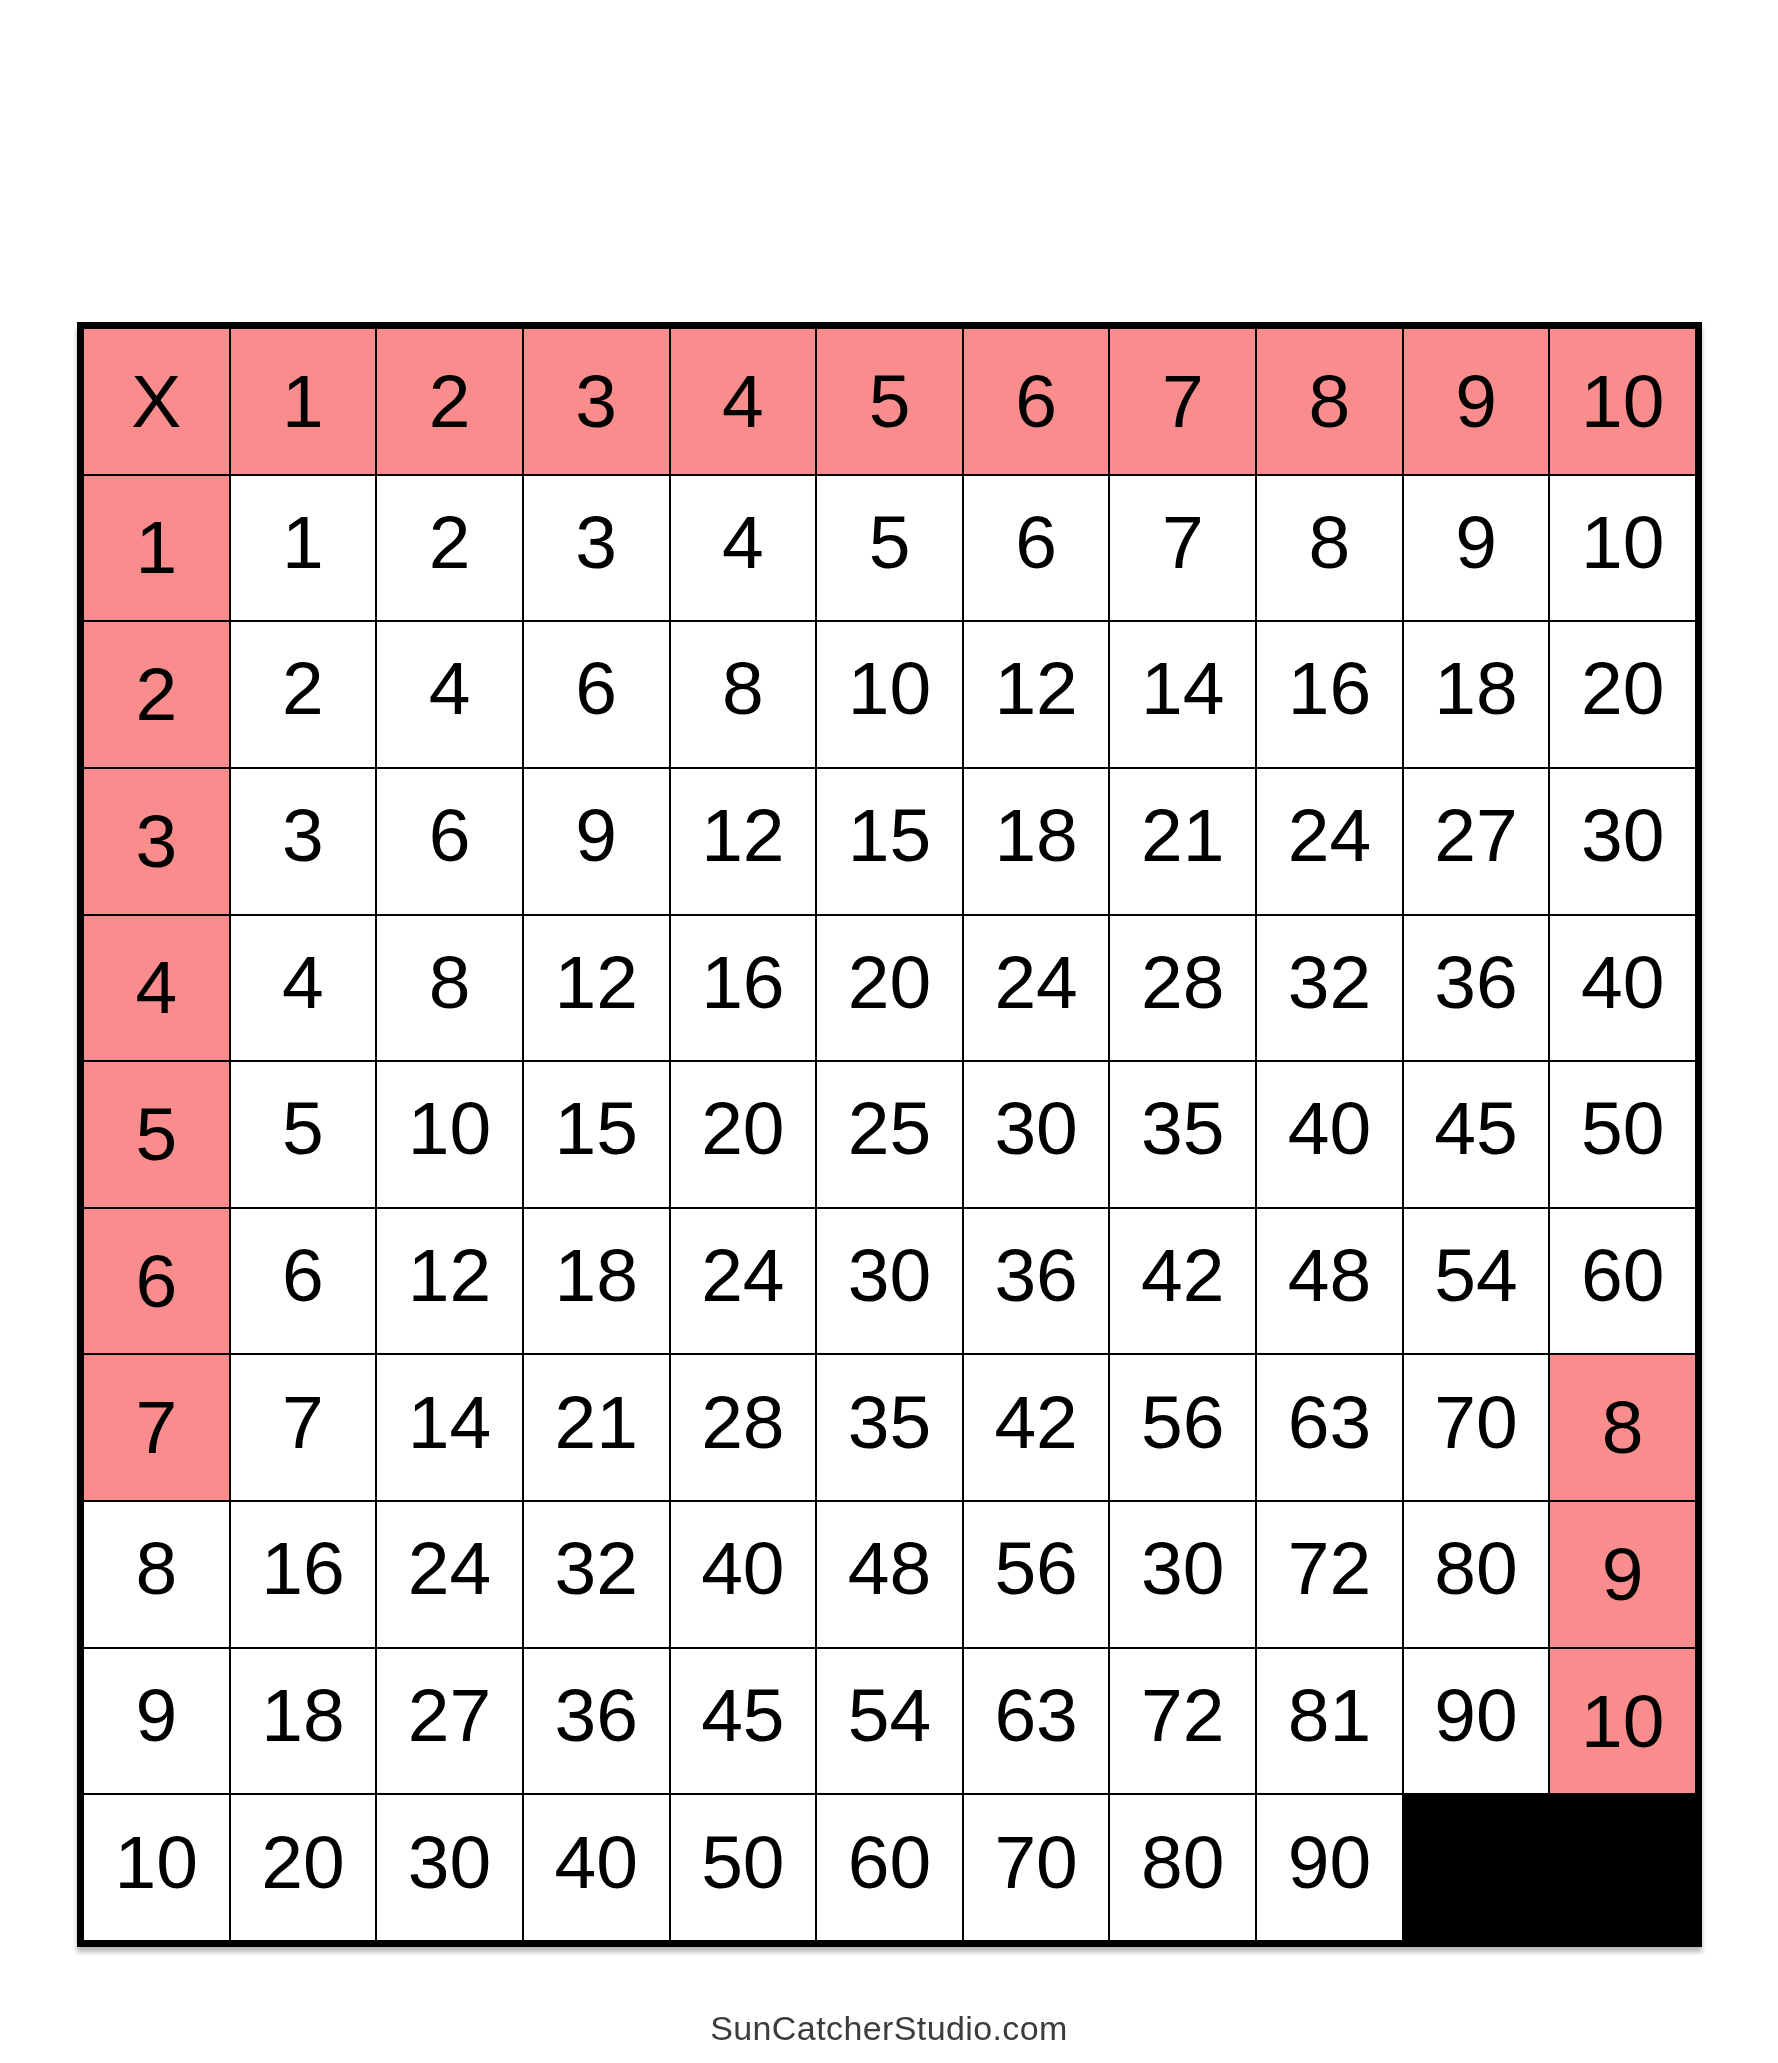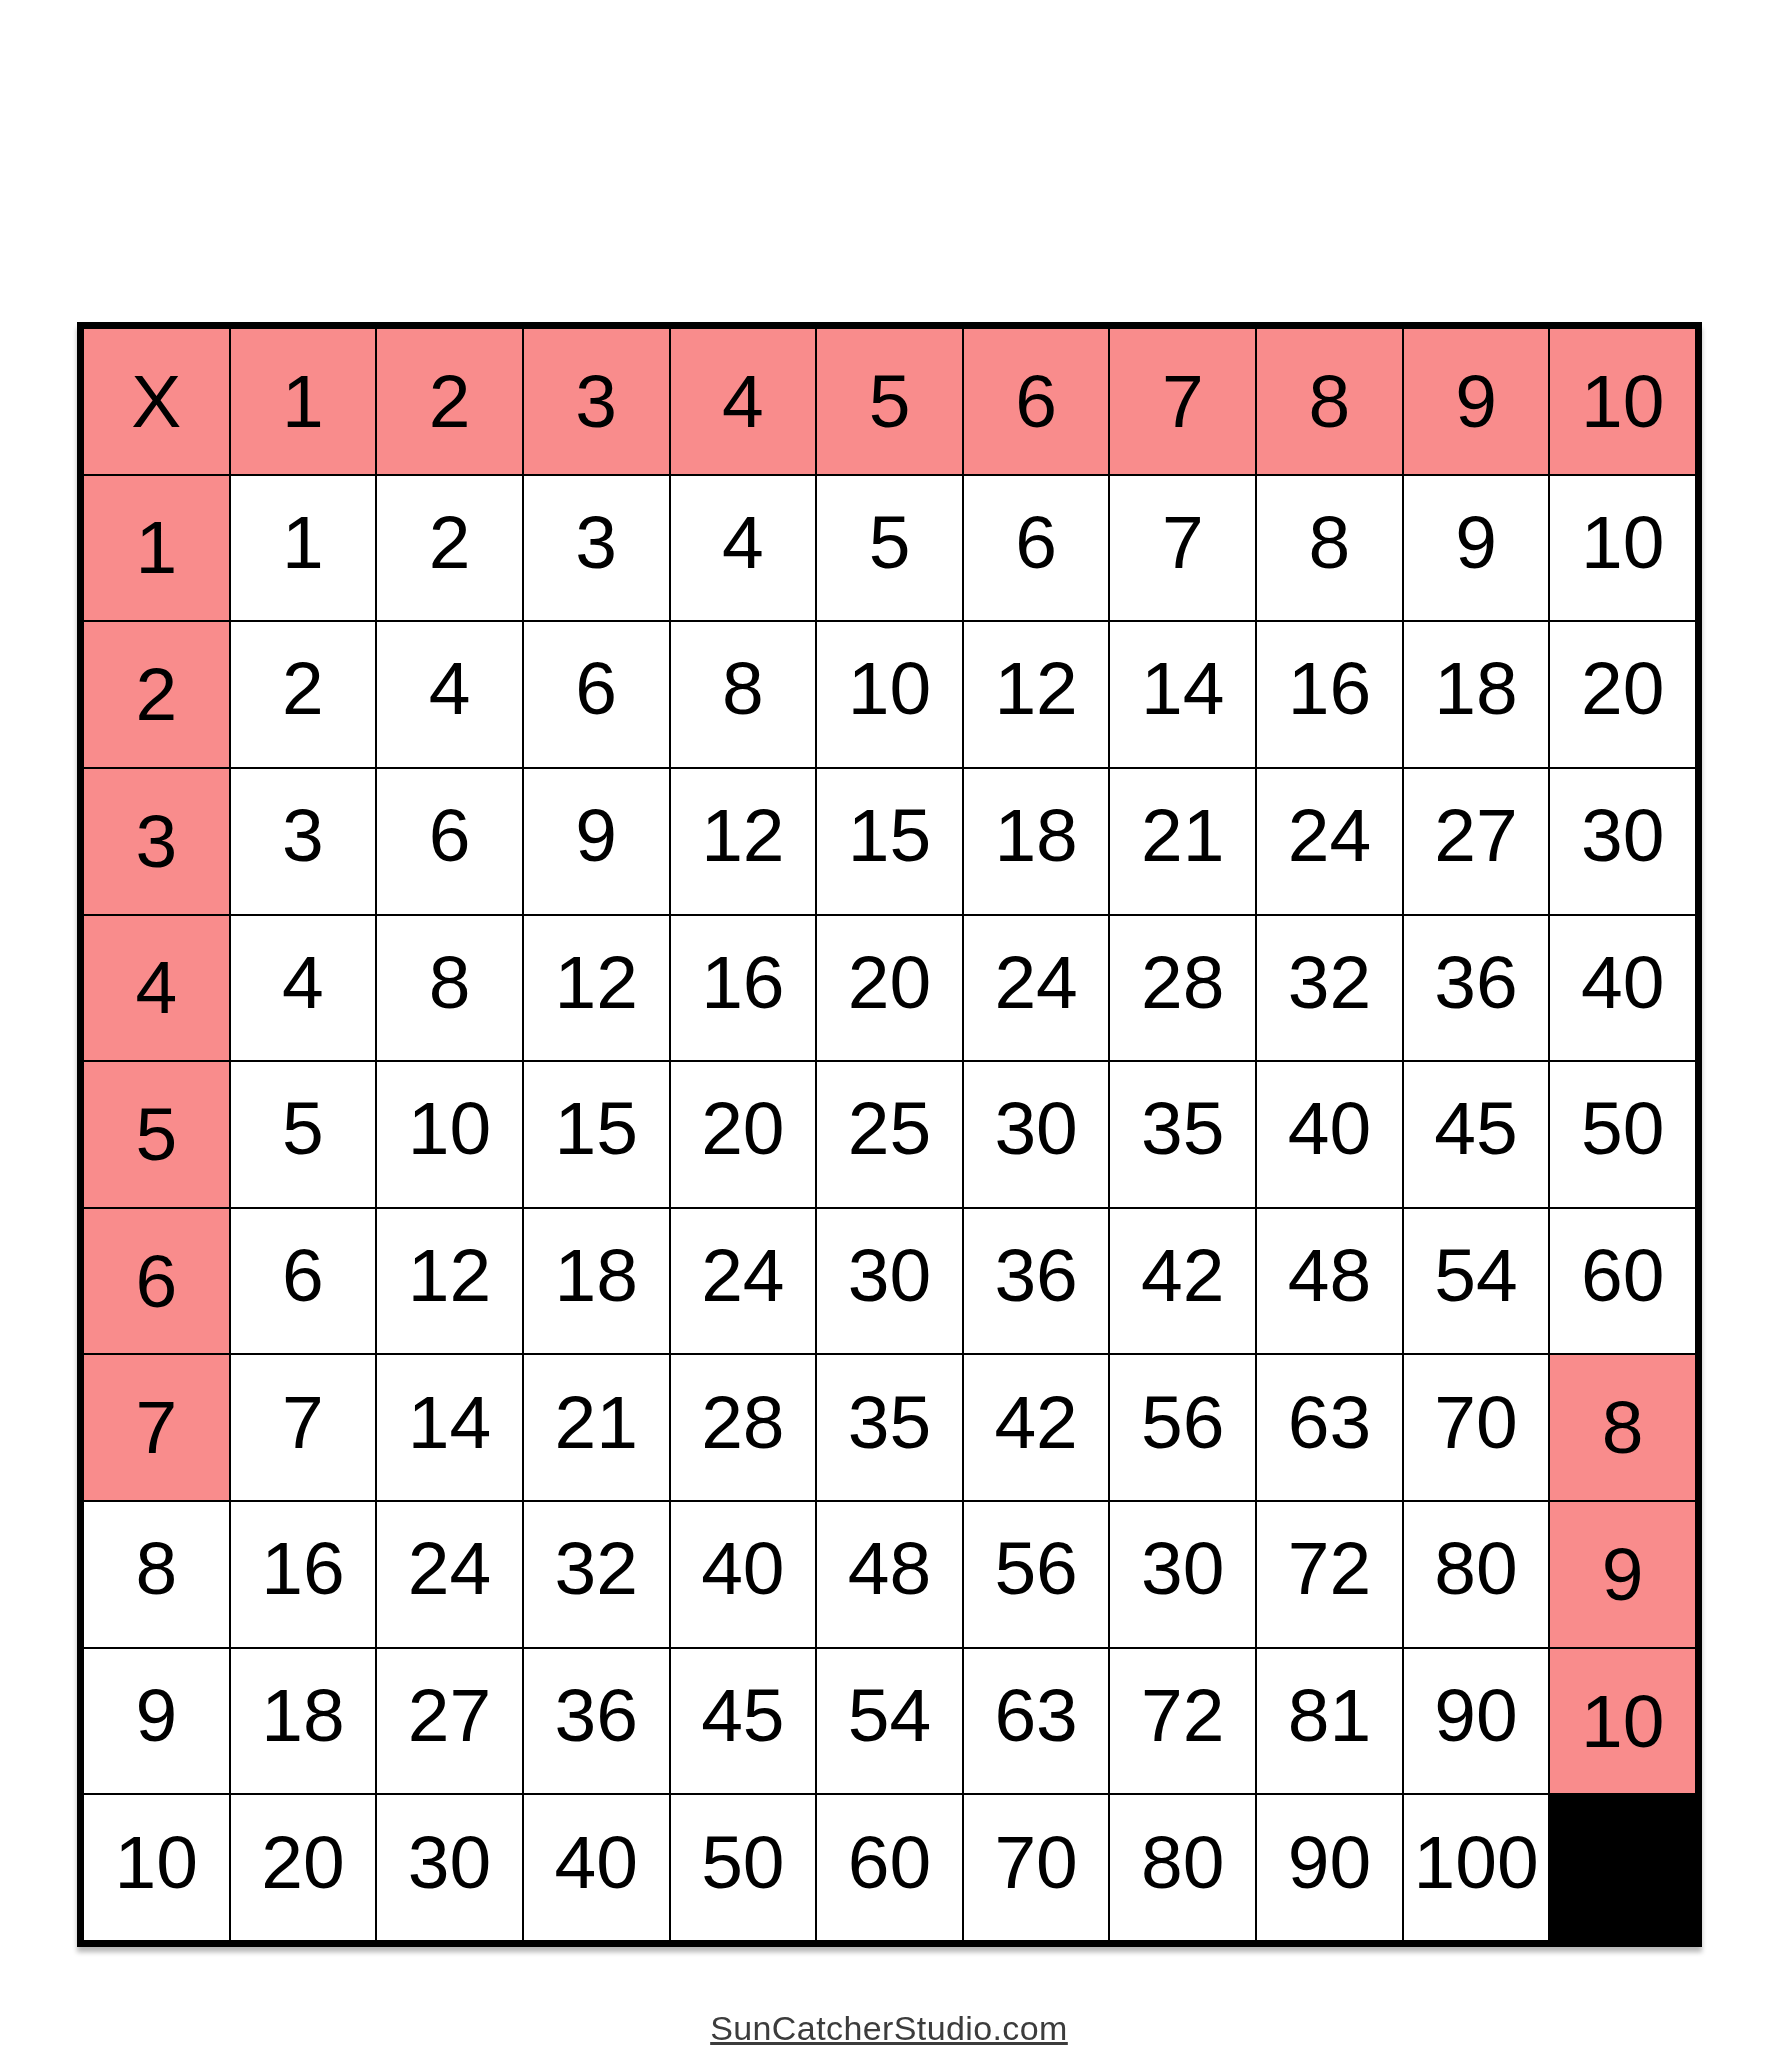--- a/index.html
+++ b/index.html
@@ -75,21 +75,20 @@
 
   .footer {
     position: absolute;
     left: 0;
     top: 2009px;
     width: 100%;
     text-align: center;
     font-size: 34px;
     color: var(--footer-text, #3C3C3C);
     letter-spacing: 0.4px;
-    text-decoration: underline;
   }
 </style>
 </head>
 <body>
 
 <div class="page">
 
 
   <div class="grid">
       <div class="cell header">X</div>
@@ -204,19 +203,18 @@
       <div class="cell header">10</div>
       <div class="cell">10</div>
       <div class="cell">20</div>
       <div class="cell">30</div>
       <div class="cell">40</div>
       <div class="cell">50</div>
       <div class="cell">60</div>
       <div class="cell">70</div>
       <div class="cell">80</div>
       <div class="cell">90</div>
-      <div class="cell">100</div>
     </div>
 
   <div class="footer">SunCatcherStudio.com</div>
 
 </div>
 
 
 </body></html>

